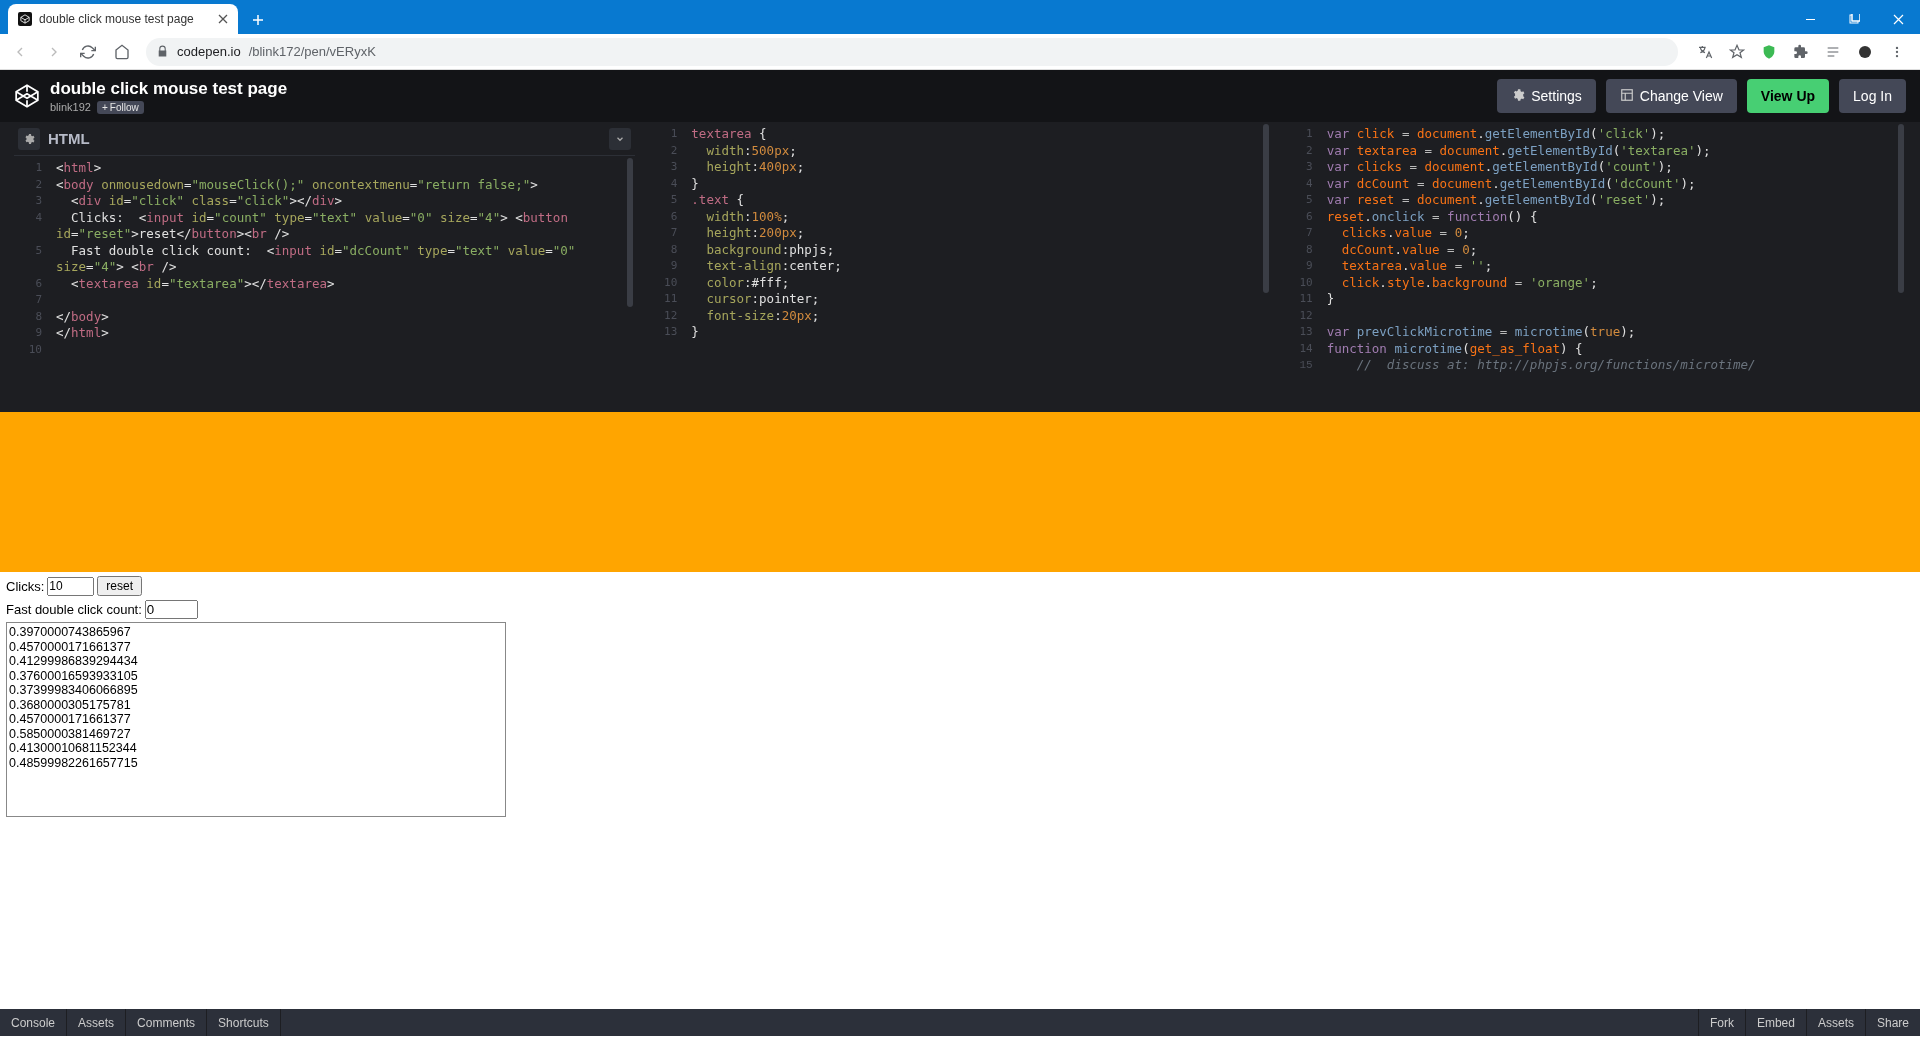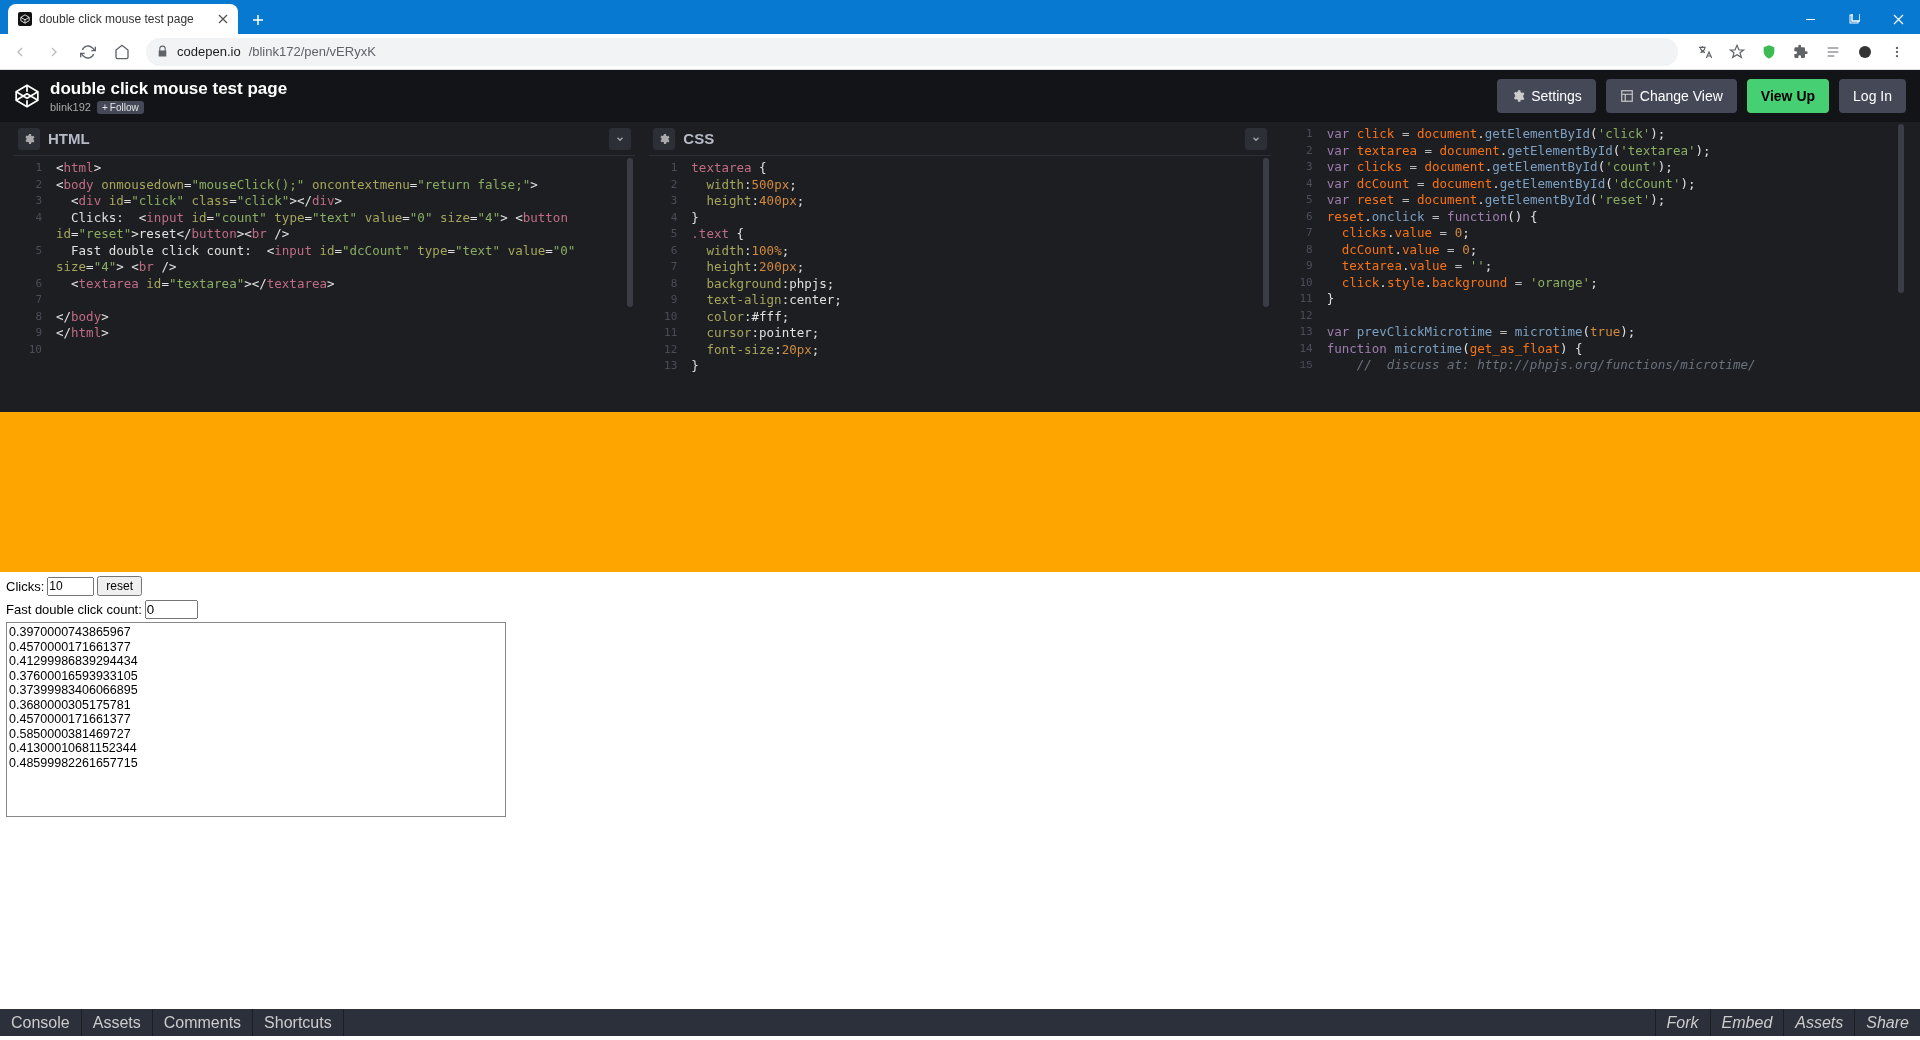--- a/index.html
+++ b/index.html
@@ -26,21 +26,21 @@
 .ext-icons .ei { width: 18px; height: 18px; color: #5f6368; display:flex;align-items:center;justify-content:center; }
 
 
 .cp-header { height: 52px; background: #131417; display: flex; align-items: center; padding: 0 14px; color: #fff; }
 .cp-logo { width: 26px; height: 26px; margin-right: 10px; }
 .cp-title { font-size: 17px; font-weight: 700; color: #fff; }
 .cp-author-line { display:flex; align-items:center; gap:6px; margin-top:2px; }
 .cp-author { font-size: 11px; color: #aaa; }
 .cp-follow { font-size: 10px; background: #444857; color: #e6e6e6; padding: 1px 5px; border-radius: 3px; display:inline-flex;align-items:center;gap:2px; }
 .cp-actions { margin-left: auto; display: flex; gap: 10px; }
-.cp-btn { background: #444857; color: #fff; border: none; padding: 9px 14px; border-radius: 4px; font-size: 14px; display: flex; align-items: center; gap: 6px; cursor: pointer; }
+.cp-btn { background: #444857; color: #fff; border: none; padding: 9px 14px; border-radius: 4px; font-size: 14px; display: flex; align-items: flex-start; gap: 6px; cursor: pointer; }
 .cp-btn.signup { background: #47cf73; color: #000; font-weight: 600; }
 
 
 .editors { height: 290px; background: #1d1e22; display: flex; gap: 14px; padding: 0 14px 8px 14px; }
 .editor { flex: 1; display: flex; flex-direction: column; background: #1d1e22; min-width: 0; }
 .ed-head { height: 34px; background: #1d1e22; border-bottom: 1px solid #2c2f36; display: flex; align-items: center; padding: 0 4px; color: #aaa; gap: 8px; }
 .ed-head .gear { width: 22px; height: 22px; display:flex;align-items:center;justify-content:center;color:#888; background:#2c2f36; border-radius:3px; }
 .ed-head .ed-title { font-size: 15px; font-weight: 700; color: #b7bbc8; }
 .ed-head .chev { margin-left: auto; width: 22px; height: 22px; display:flex;align-items:center;justify-content:center;color:#888;background:#2c2f36; border-radius:3px; }
 .ed-body { flex: 1; overflow: hidden; font-family: "Consolas", "Monaco", monospace; font-size: 12.5px; line-height: 16.5px; padding: 4px 0; position: relative; }
@@ -63,24 +63,24 @@
 
 .result-pane { background: #fff; height: 597px; overflow: auto; border-top: 0; }
 .result-inner { padding: 0; font-family: Arial,sans-serif; }
 .click-area { background: orange; height: 160px; width: 100%; }
 .ctrls { padding: 4px 6px; font-size: 13px; display:flex; align-items:center; gap:3px; }
 .ctrls input[type=text] { font-size:12px; height:19px; }
 .dc-line { padding: 0 6px; font-size: 13px; display:flex; align-items:center; gap:3px; }
 .ta { margin: 3px 6px 0 6px; width: 500px; height: 195px; font-family: Arial; font-size: 12.5px; padding:2px; resize:none; border:1px solid #888; line-height:14.5px; }
 
 
-.cp-footer { height: 27px; background: #2c303a; color: #ccc; display: flex; align-items: stretch; font-size: 16px; }
+.cp-footer { height: 27px; background: #2c303a; color: #ccc; display: flex; align-items: stretch; font-size: 12px; }
 .cp-footer .fbtn { padding: 0 11px; display: flex; align-items: center; border-right: 1px solid #1d1e22; cursor:pointer; }
 .cp-footer .spacer { flex: 1; }
-.cp-footer .fbtn.right { border-right: none; border-left: 1px solid #1d1e22; font-style: italic; }
+.cp-footer .fbtn.right { border-right: none; border-left: 1px solid #1d1e22; }
 
 svg { display: block; }
 </style>
 </head>
 <body>
 
 <div class="browser-top">
   <div class="tab">
     <span class="tab-favicon">
       <svg viewBox="0 0 24 24" fill="none" stroke="#fff" stroke-width="2">
@@ -273,33 +273,20 @@
   <span class="txt">Fast double click count:</span>  <span class="pun">&lt;</span><span class="tag">input</span> <span class="htmlattr">id</span><span class="pun">=</span><span class="str">"dcCount"</span> <span class="htmlattr">type</span><span class="pun">=</span><span class="str">"text"</span> <span class="htmlattr">value</span><span class="pun">=</span><span class="str">"0"</span>
 <span class="htmlattr">size</span><span class="pun">=</span><span class="str">"4"</span><span class="pun">&gt;</span> <span class="pun">&lt;</span><span class="tag">br</span> <span class="pun">/&gt;</span>
   <span class="pun">&lt;</span><span class="tag">textarea</span> <span class="htmlattr">id</span><span class="pun">=</span><span class="str">"textarea"</span><span class="pun">&gt;&lt;/</span><span class="tag">textarea</span><span class="pun">&gt;</span>
 
 <span class="pun">&lt;/</span><span class="tag">body</span><span class="pun">&gt;</span>
 <span class="pun">&lt;/</span><span class="tag">html</span><span class="pun">&gt;</span></div>
     </div>
   </div>
 
   <div class="editor">
-    <div class="ed-head">
-      <span class="gear">
-          <svg width="12" height="12" viewBox="0 0 24 24" fill="#aaa">
-            <path d="M12 8a4 4 0 100 8 4 4 0 000-8zm9 4c0-.4 0-.8-.1-1.2l2.1-1.6-2-3.5-2.5 1a7 7 0 00-2-1.2L16 2h-4l-.5 2.6a7 7 0 00-2 1.2l-2.5-1-2 3.5L7.1 10.8A7 7 0 007 12c0 .4 0 .8.1 1.2l-2.1 1.6 2 3.5 2.5-1a7 7 0 002 1.2L12 22h4l.5-2.6a7 7 0 002-1.2l2.5 1 2-3.5-2.1-1.6c.1-.4.1-.8.1-1.2z"></path>
-          </svg>
-        </span>
-      <span class="ed-title">CSS</span>
-      <span class="chev">
-          <svg width="10" height="10" viewBox="0 0 24 24" fill="none" stroke="#aaa" stroke-width="3">
-            <path d="M6 9l6 6 6-6"></path>
-          </svg>
-        </span>
-    </div>
     <div class="ed-body">
       <div class="scroll"></div>
       <div class="gutter" id="css-gutter">
           <div style="height:16.5px;">1</div>
           <div style="height:16.5px;">2</div>
           <div style="height:16.5px;">3</div>
           <div style="height:16.5px;">4</div>
           <div style="height:16.5px;">5</div>
           <div style="height:16.5px;">6</div>
           <div style="height:16.5px;">7</div>

